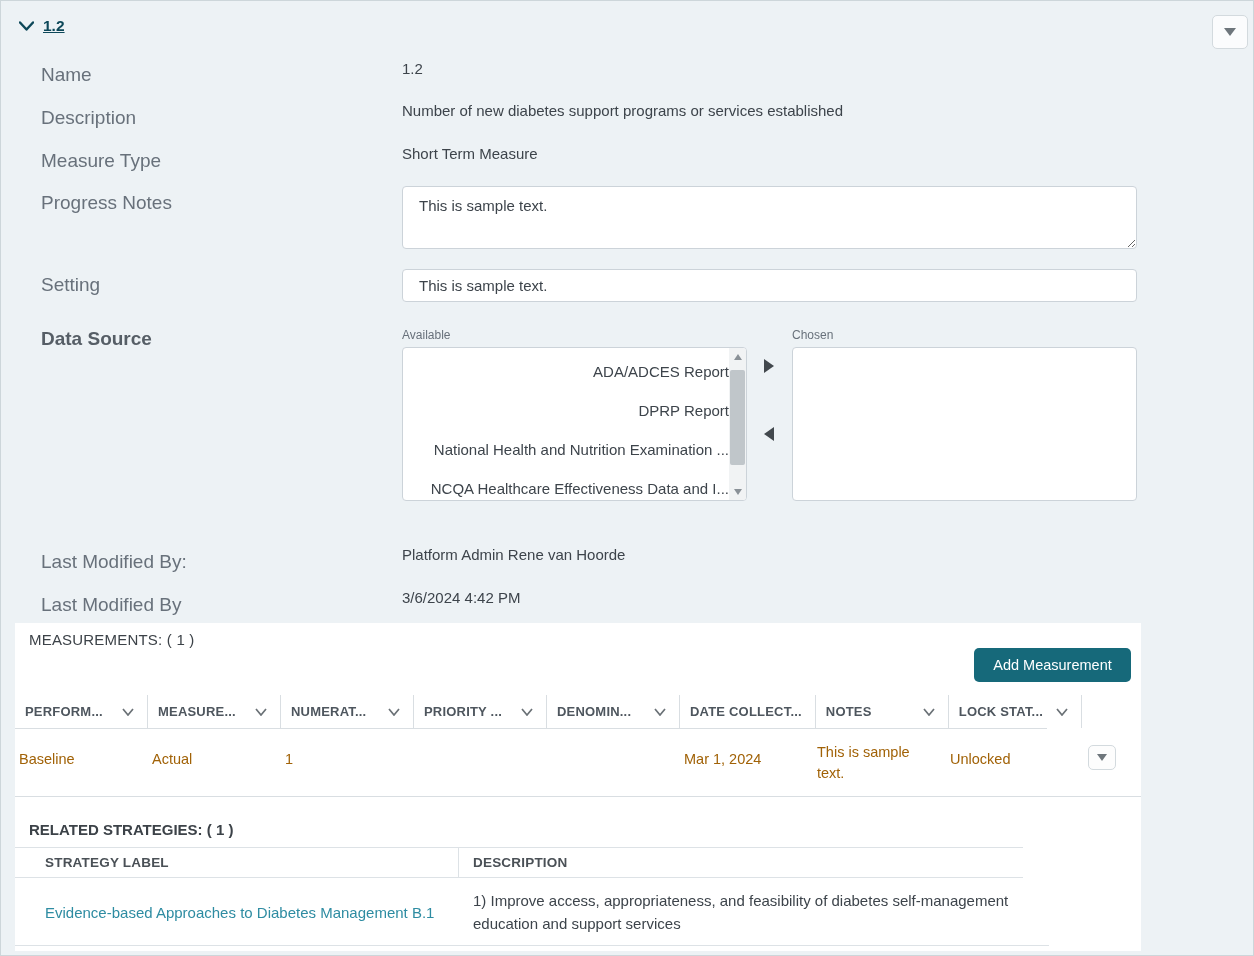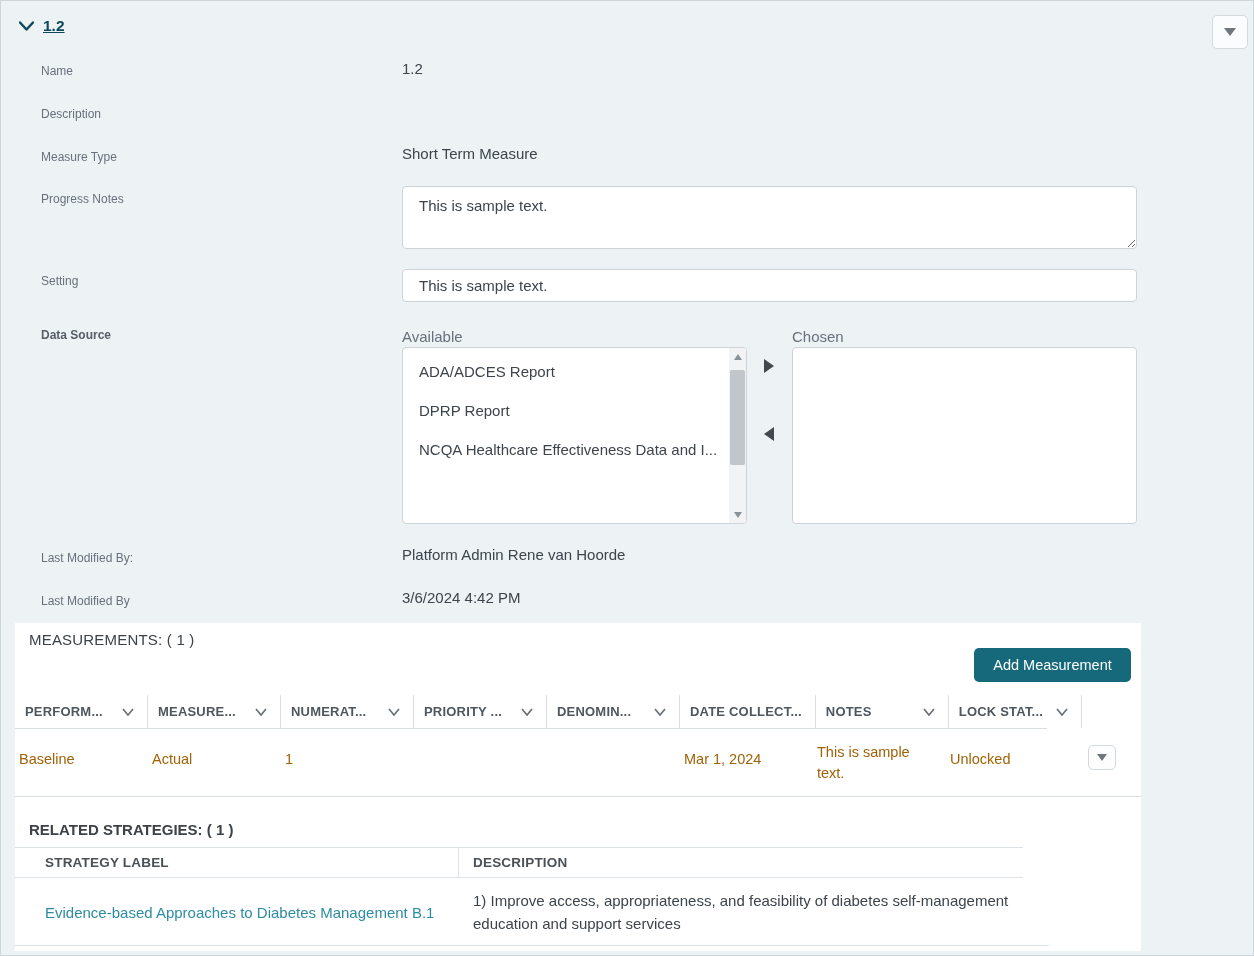--- a/index.html
+++ b/index.html
@@ -17,41 +17,41 @@
   .title-link { font-size:15.5px; font-weight:bold; color:#0d4859; text-decoration:underline; }
   .menu-btn {
     position:absolute; left:1211px; top:14px; width:36px; height:34px;
     background:#fbfcfd; border:1px solid #d3dade; border-radius:5px;
     display:flex; align-items:center; justify-content:center; cursor:pointer;
   }
   .caret-down { width:0; height:0; border-left:6px solid transparent; border-right:6px solid transparent; border-top:8px solid #6e767c; }
   .caret-down.sm { border-left-width:5px; border-right-width:5px; border-top-width:7px; }
 
   
-  .flabel { position:absolute; left:40px; font-size:12px; color:#68717b; }
+  .flabel { position:absolute; left:40px; font-size:19px; color:#68717b; }
   .fvalue { position:absolute; left:401px; font-size:15px; color:#3d444b; }
   .flabel.bold { font-weight:bold; color:#565e66; }
 
   .notes-area {
     position:absolute; left:401px; top:185px; width:735px; height:63px;
     border:1px solid #ccd3d9; border-radius:4px; background:#fff;
     font-family:"Liberation Sans","DejaVu Sans",sans-serif; font-size:15px; color:#3d444b;
     padding:10px 16px; resize:both;
   }
   .setting-input {
     position:absolute; left:401px; top:268px; width:735px; height:33px;
     border:1px solid #ccd3d9; border-radius:4px; background:#fff;
     font-family:"Liberation Sans","DejaVu Sans",sans-serif; font-size:15px; color:#3d444b;
     padding:0 16px;
   }
 
-  .sublabel { position:absolute; font-size:15px; color:#68717b; }
+  .sublabel { position:absolute; font-size:12px; color:#68717b; }
   .listbox {
-    position:absolute; width:345px; height:177px; background:#fff;
-    border:1px solid #ccd3d9; border-radius:4px; overflow:hidden;
+    position:absolute; width:345px; height:154px; background:#fff;
+    border:1px solid #ccd3d9; border-radius:4px; overflow:hidden;text-align:right;
   }
   .lb-items { position:absolute; left:0; top:4px; right:17px; }
   .lb-item { padding:11px 0 11px 16px; font-size:15px; color:#3d444b; white-space:nowrap; overflow:hidden; cursor:pointer; }
   .scrollbar { position:absolute; top:0; right:0; width:17px; height:100%; background:#f1f3f4; }
   .sb-btn { position:absolute; left:0; width:17px; height:17px; display:flex; align-items:center; justify-content:center; cursor:pointer; }
   .sb-btn.up { top:0; } .sb-btn.down { bottom:0; }
   .tri-up { width:0; height:0; border-left:4px solid transparent; border-right:4px solid transparent; border-bottom:6px solid #8a9197; }
   .tri-down { width:0; height:0; border-left:4px solid transparent; border-right:4px solid transparent; border-top:6px solid #8a9197; }
   .sb-thumb { position:absolute; left:1px; top:22px; width:15px; height:95px; background:#c0c6ca; border-radius:2px; cursor:pointer; }
   .xfer { position:absolute; width:0; height:0; cursor:pointer; }
@@ -106,37 +106,39 @@
     <a class="title-link">1.2</a>
   </div>
   <div class="menu-btn">
     <span class="caret-down"></span>
   </div>
 
   <div class="flabel" style="top:63px;">Name</div>
   <div class="fvalue" style="top:59px;">1.2</div>
 
   <div class="flabel" style="top:106px;">Description</div>
+  <div class="fvalue" style="top:101px;">Number of new diabetes support programs or services established</div>
 
   <div class="flabel" style="top:149px;">Measure Type</div>
   <div class="fvalue" style="top:144px;">Short Term Measure</div>
 
   <div class="flabel" style="top:191px;">Progress Notes</div>
   <textarea class="notes-area" style="">This is sample text.</textarea>
 
   <div class="flabel" style="top:273px;">Setting</div>
   <input class="setting-input" value="This is sample text." style="">
 
   <div class="flabel bold" style="top:327px;">Data Source</div>
 
   <div class="sublabel" style="left:401px; top:327px;">Available</div>
   <div class="listbox" style="left:401px; top:346px;">
     <div class="lb-items">
       <div class="lb-item">ADA/ADCES Report</div>
       <div class="lb-item">DPRP Report</div>
+      <div class="lb-item">National Health and Nutrition Examination ...</div>
       <div class="lb-item">NCQA Healthcare Effectiveness Data and I...</div>
     </div>
     <div class="scrollbar">
       <div class="sb-btn up">
           <span class="tri-up"></span>
         </div>
       <div class="sb-thumb"></div>
       <div class="sb-btn down">
           <span class="tri-down"></span>
         </div>

